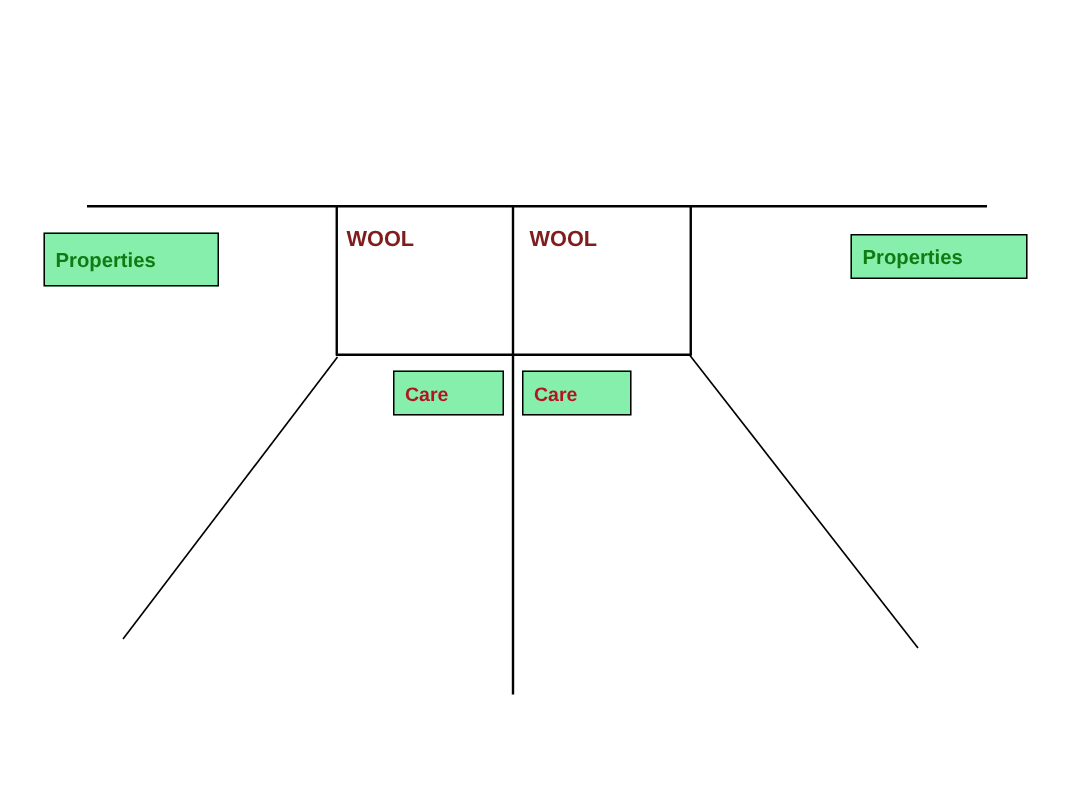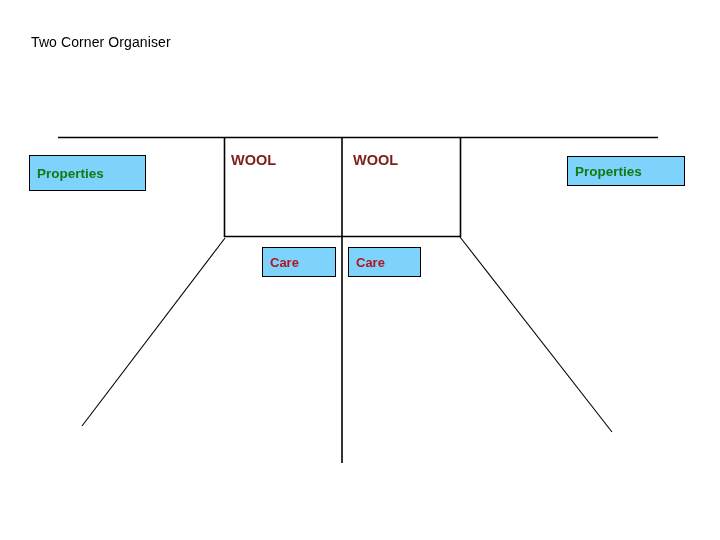--- a/index.html
+++ b/index.html
@@ -31,21 +31,21 @@
     top: 34px;
     font-size: 14px;
     font-weight: 400;
     color: #000000;
     letter-spacing: 0.1px;
     white-space: nowrap;
   }
   .label-box {
     position: absolute;
     border: 1px solid #000000;
-    background: #7dd3fc;
+    background: #86efac;
     box-sizing: border-box;
     display: flex;
     align-items: center;
   }
   .label-box span {
     font-weight: bold;
     white-space: nowrap;
   }
   .props-box {
     font-size: 0;
@@ -115,21 +115,20 @@
 
     <line x1="224" y1="236.5" x2="461" y2="236.5" stroke="#000000" stroke-width="1.6"></line>
 
     <line x1="342" y1="237" x2="342" y2="463" stroke="#000000" stroke-width="1.6"></line>
 
     <line x1="225" y1="238" x2="82" y2="426" stroke="#000000" stroke-width="1.1"></line>
 
     <line x1="460" y1="237" x2="612" y2="432" stroke="#000000" stroke-width="1.1"></line>
   </svg>
 
-  <div class="page-title">Two Corner Organiser</div>
 
   <div class="label-box props-box" id="props-left">
     <span>Properties</span>
   </div>
 
   <div class="label-box props-box" id="props-right">
     <span>Properties</span>
   </div>
 
   <div class="col-header" id="header-wool">WOOL</div>

